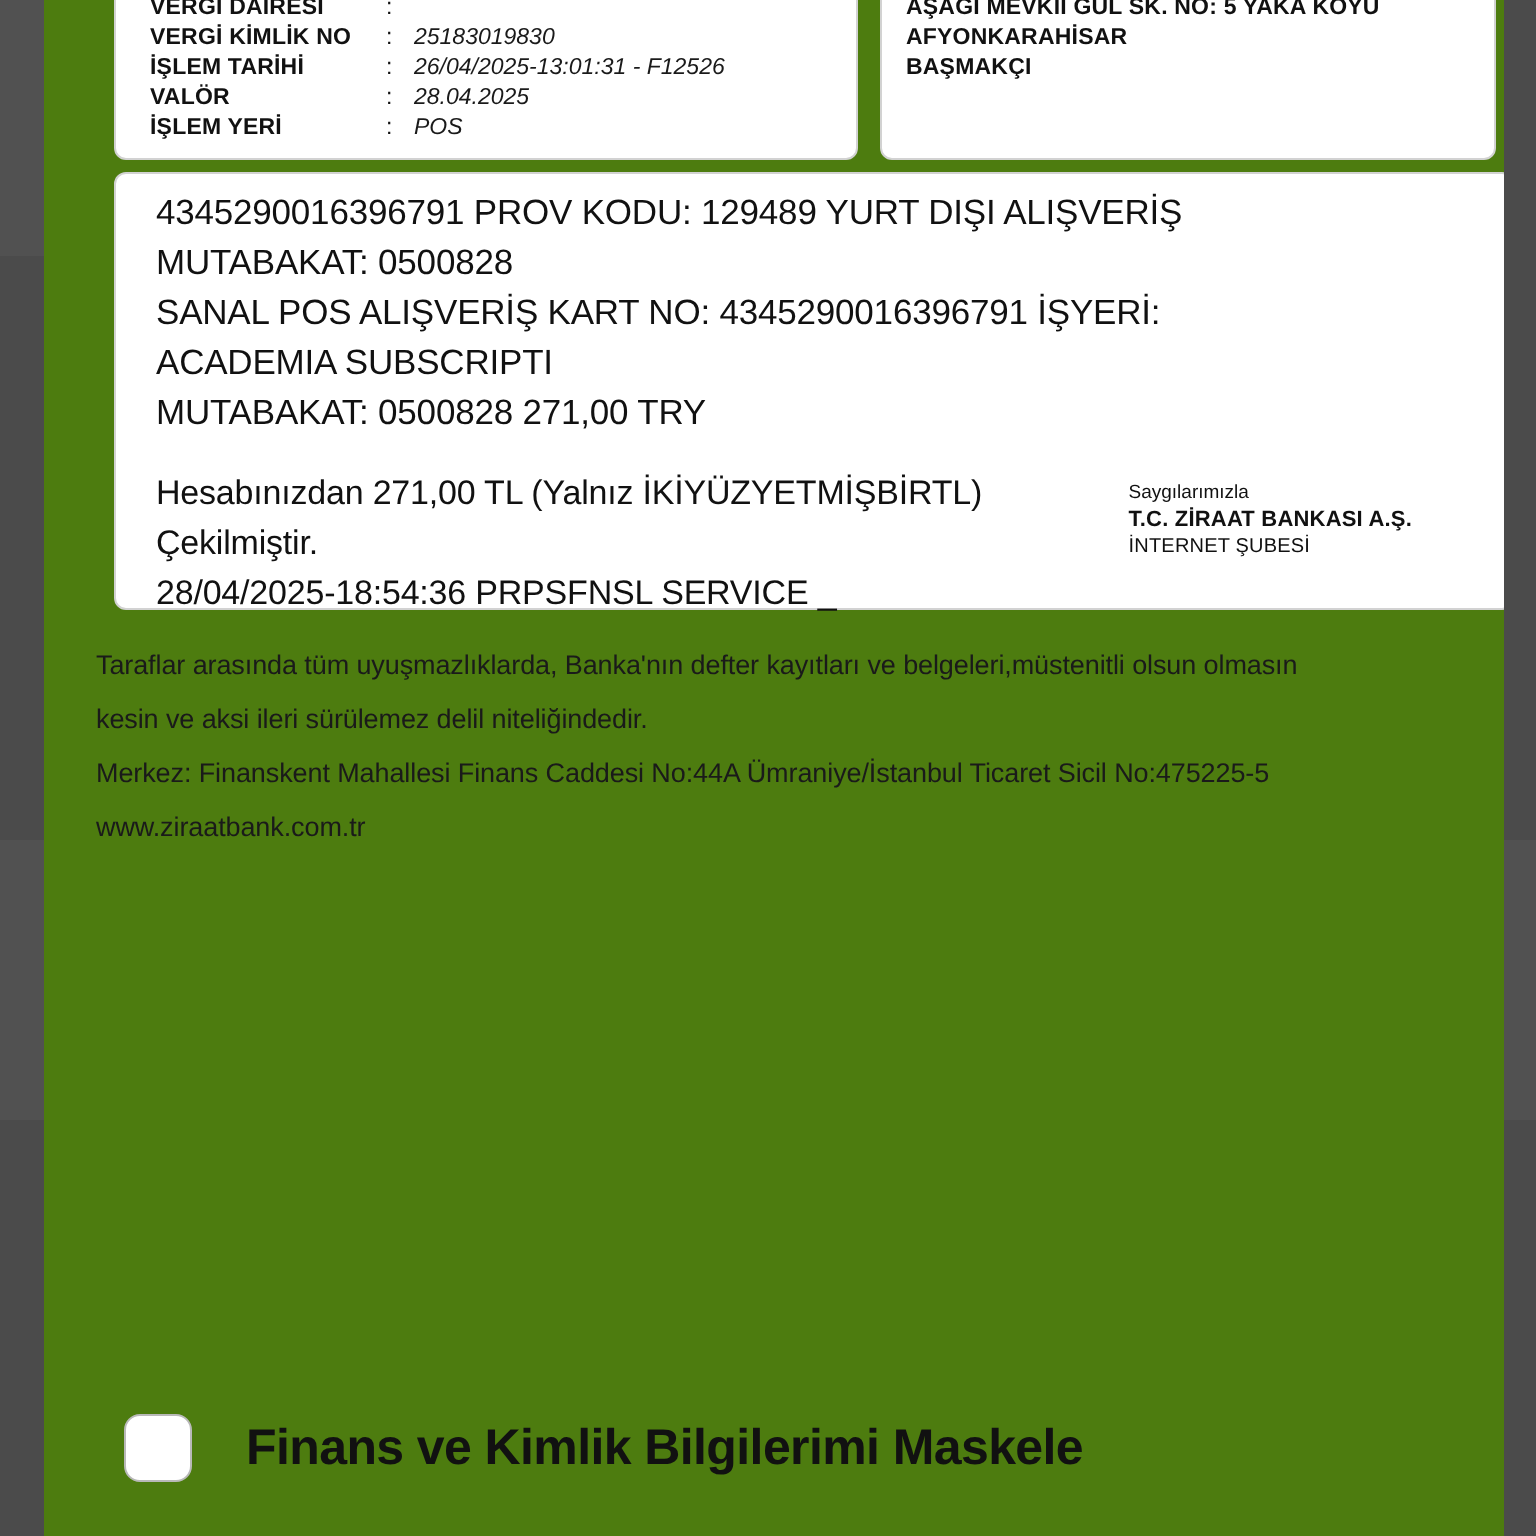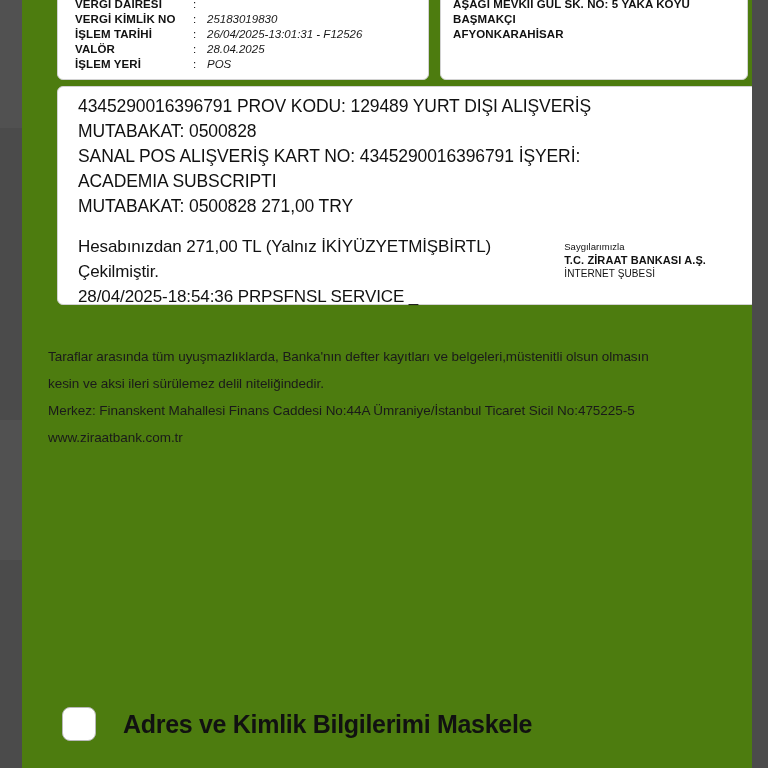--- a/index.html
+++ b/index.html
@@ -178,21 +178,20 @@
     font-weight: normal;
     letter-spacing: 0.1px;
   }
 
   
   .footer {
     position: absolute;
     left: 48px;
     top: 319px;
     width: 712px;
-    margin-top: 24px;
   }
   .footer .fline {
     font-size: 13.5px;
     line-height: 27px;
     color: #1a1a1a;
     white-space: nowrap;
     letter-spacing: -0.05px;
   }
 
   
@@ -258,22 +257,22 @@
               <td class="sep">:</td>
               <td class="v">POS</td>
             </tr>
           </tbody>
         </table>
       </div>
 
       <div class="info-box right">
         <div class="addr">
           <div>AŞAĞI MEVKII GÜL SK. NO: 5 YAKA KÖYÜ</div>
+          <div>AFYONKARAHİSAR</div>
           <div>BAŞMAKÇI</div>
-          <div>AFYONKARAHİSAR</div>
         </div>
       </div>
 
     </div>
 
     <div class="main-box">
 
       <div class="tx-lines">
         <div class="line">4345290016396791 PROV KODU: 129489 YURT DIŞI ALIŞVERİŞ</div>
         <div class="line">MUTABAKAT: 0500828</div>
@@ -300,21 +299,21 @@
       <div class="fline">Taraflar arasında tüm uyuşmazlıklarda, Banka'nın defter kayıtları ve belgeleri,müstenitli olsun olmasın</div>
       <div class="fline">kesin ve aksi ileri sürülemez delil niteliğindedir.</div>
       <div class="fline">Merkez: Finanskent Mahallesi Finans Caddesi No:44A Ümraniye/İstanbul Ticaret Sicil No:475225-5</div>
       <div class="fline">www.ziraatbank.com.tr</div>
     </div>
 
   </div>
 
   <div class="check-row">
     <div class="checkbox"></div>
-    <div class="check-label">Adres ve Kimlik Bilgilerimi Maskele</div>
+    <div class="check-label">Finans ve Kimlik Bilgilerimi Maskele</div>
   </div>
 
   <div class="gutter left">
     <div class="gutter-shade a"></div>
     <div class="gutter-shade b"></div>
   </div>
   <div class="gutter right">
     <div class="gutter-shade b"></div>
   </div>
 

